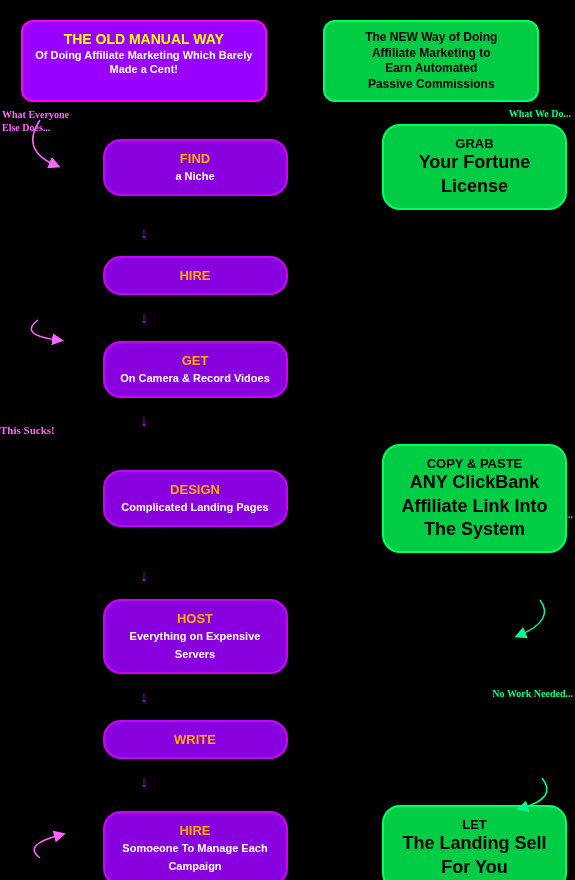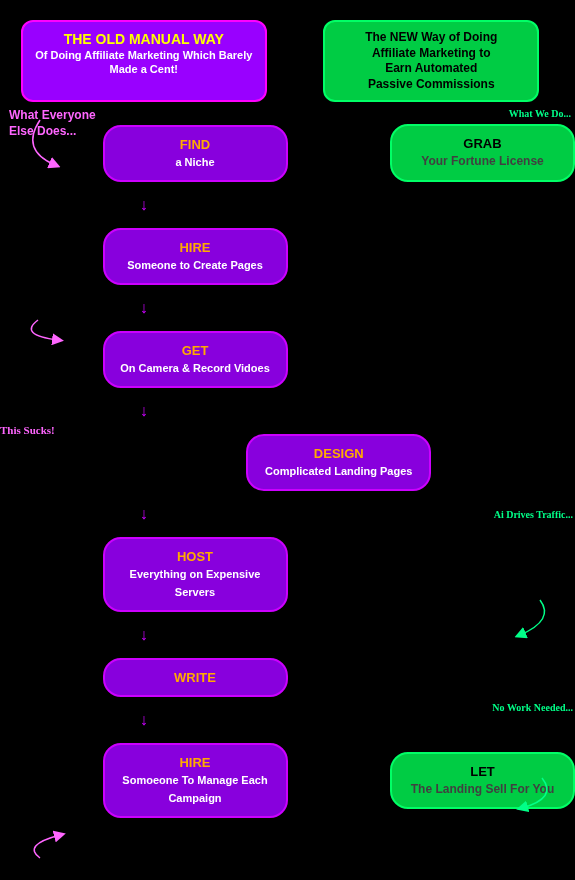--- a/index.html
+++ b/index.html
@@ -89,35 +89,35 @@
     }
 
     
     .green-box {
       background: #00cc44;
       border: 2px solid #00ff66;
       border-radius: 18px;
       padding: 10px 14px;
       text-align: center;
       width: 185px;
-      margin: 6px 0;
+      margin: 6px 8px;
       position: relative;
     }
 
     .green-box .title {
       color: #000;
       font-size: 13px;
       font-weight: 900;
       text-transform: uppercase;
       display: block;
     }
 
     .green-box .body-text {
-      color: #404040;
-      font-size: 12px;
+      color: #000000;
+      font-size: 18px;
       font-weight: 700;
       line-height: 1.3;
     }
 
     .main-content {
       position: relative;
       width: 575px;
     }
 
     .row {
@@ -172,21 +172,21 @@
         <div class="title">
           <span>The NEW Way of Doing</span><br>
           <span>Affiliate Marketing to</span><br>
           <span>Earn Automated</span><br>
           <span>Passive Commissions</span>
         </div>
       </div>
     </div>
   </div>
 
-  <div style="position:absolute; left:9px; top:108px; color:#ff66ff; font-family:Liberation Sans, sans-serif; font-size:12px; font-weight:bold; line-height:1.3;">
+  <div style="position:absolute; left:2px; top:108px; color:#ff66ff; font-family:Liberation Serif, serif; font-size:10px; font-weight:bold; line-height:1.3;">
     <span>What Everyone</span><br>
     <span>Else Does...</span>
   </div>
 
   <div style="position:absolute; right:4px; top:108px; color:#00ff88; font-family:'Comic Sans MS',cursive; font-size:10px; font-weight:bold;margin-left:12px;">
     <span>What We Do...</span>
   </div>
 
   <div class="main-content">
 
@@ -209,21 +209,20 @@
       <div class="down-arrow">
           <span class="arrow-down-sym">↓</span>
         </div>
       <div class="down-arrow"></div>
     </div>
 
     <div class="row">
       <div class="row-item">
         <div class="purple-box">
           <span class="accent">HIRE</span>
-          <span class="body-text">Someone to Create Pages</span>
         </div>
       </div>
       <div class="row-item"></div>
     </div>
 
     <div class="row">
       <div class="down-arrow">
           <span class="arrow-down-sym">↓</span>
         </div>
       <div class="down-arrow"></div>
@@ -254,20 +253,26 @@
       <div class="down-arrow"></div>
     </div>
 
     <div class="row">
       <div class="row-item">
         <div class="purple-box">
           <span class="accent">DESIGN</span>
           <span class="body-text">Complicated Landing Pages</span>
         </div>
       </div>
+      <div class="row-item">
+        <div class="green-box">
+          <span class="title">COPY &amp; PASTE</span>
+          <span class="body-text">ANY ClickBank Affiliate Link Into The System</span>
+        </div>
+      </div>
     </div>
 
     <div class="row">
       <div class="down-arrow">
           <span class="arrow-down-sym">↓</span>
         </div>
       <div class="down-arrow"></div>
     </div>
 
     <div class="row">
@@ -280,21 +285,21 @@
       <div class="row-item"></div>
     </div>
 
     <div class="row">
       <div class="down-arrow">
           <span class="arrow-down-sym">↓</span>
         </div>
       <div class="down-arrow"></div>
     </div>
 
-    <div style="position:absolute; right:2px; top:588px; color:#00ff88; font-family:'Comic Sans MS',cursive; font-size:10px; font-weight:bold;">
+    <div style="position:absolute; right:2px; top:574px; color:#00ff88; font-family:'Comic Sans MS',cursive; font-size:10px; font-weight:bold;">
       <span>No Work Needed...</span>
     </div>
 
     <div class="row">
       <div class="row-item">
         <div class="purple-box">
           <span class="accent">WRITE</span>
         </div>
       </div>
       <div class="row-item"></div>

